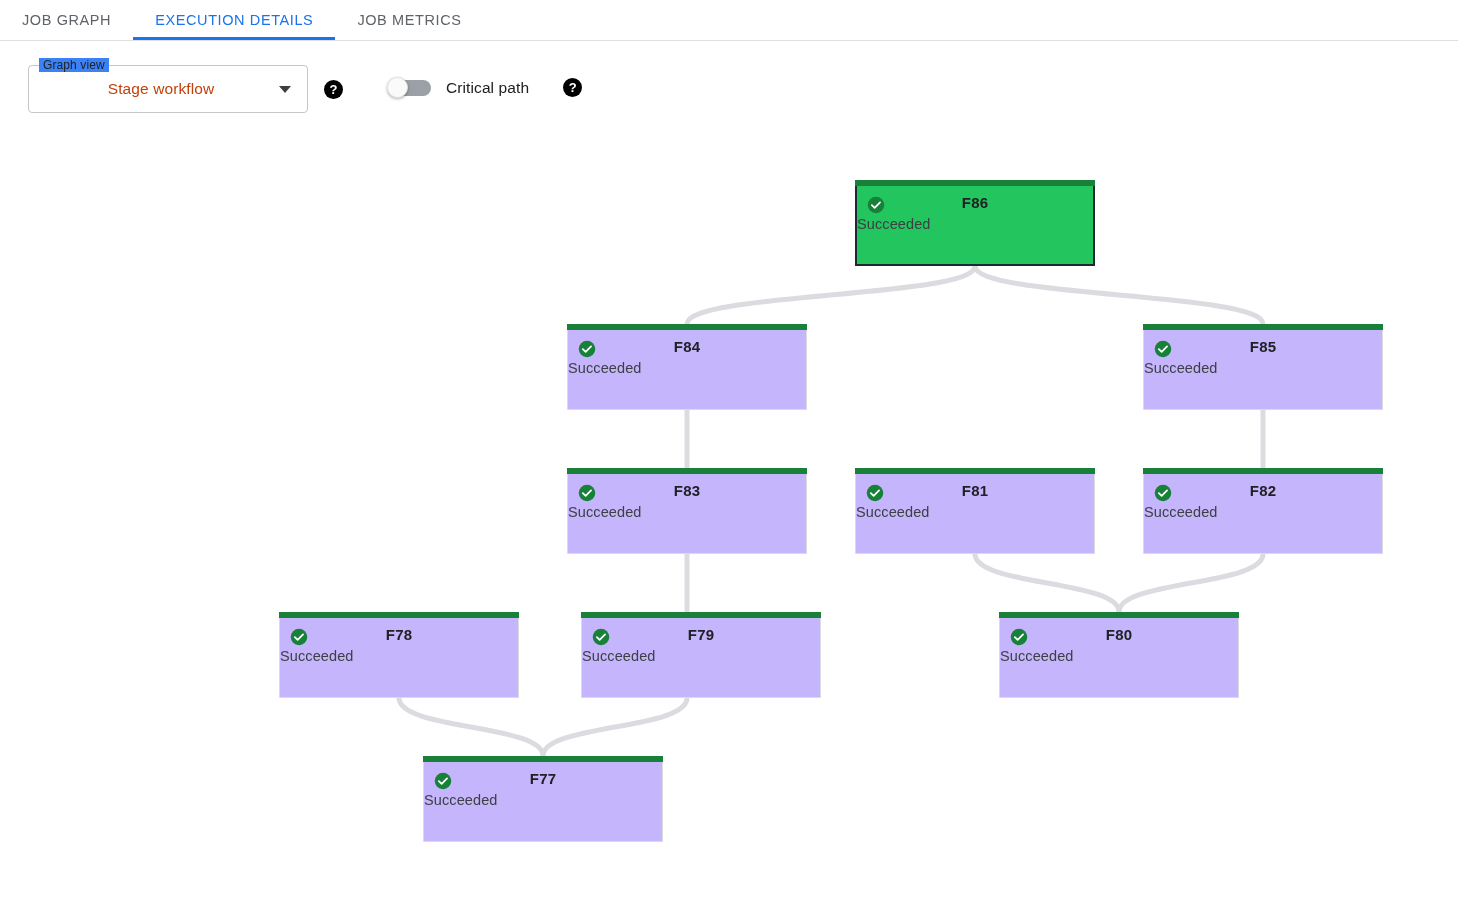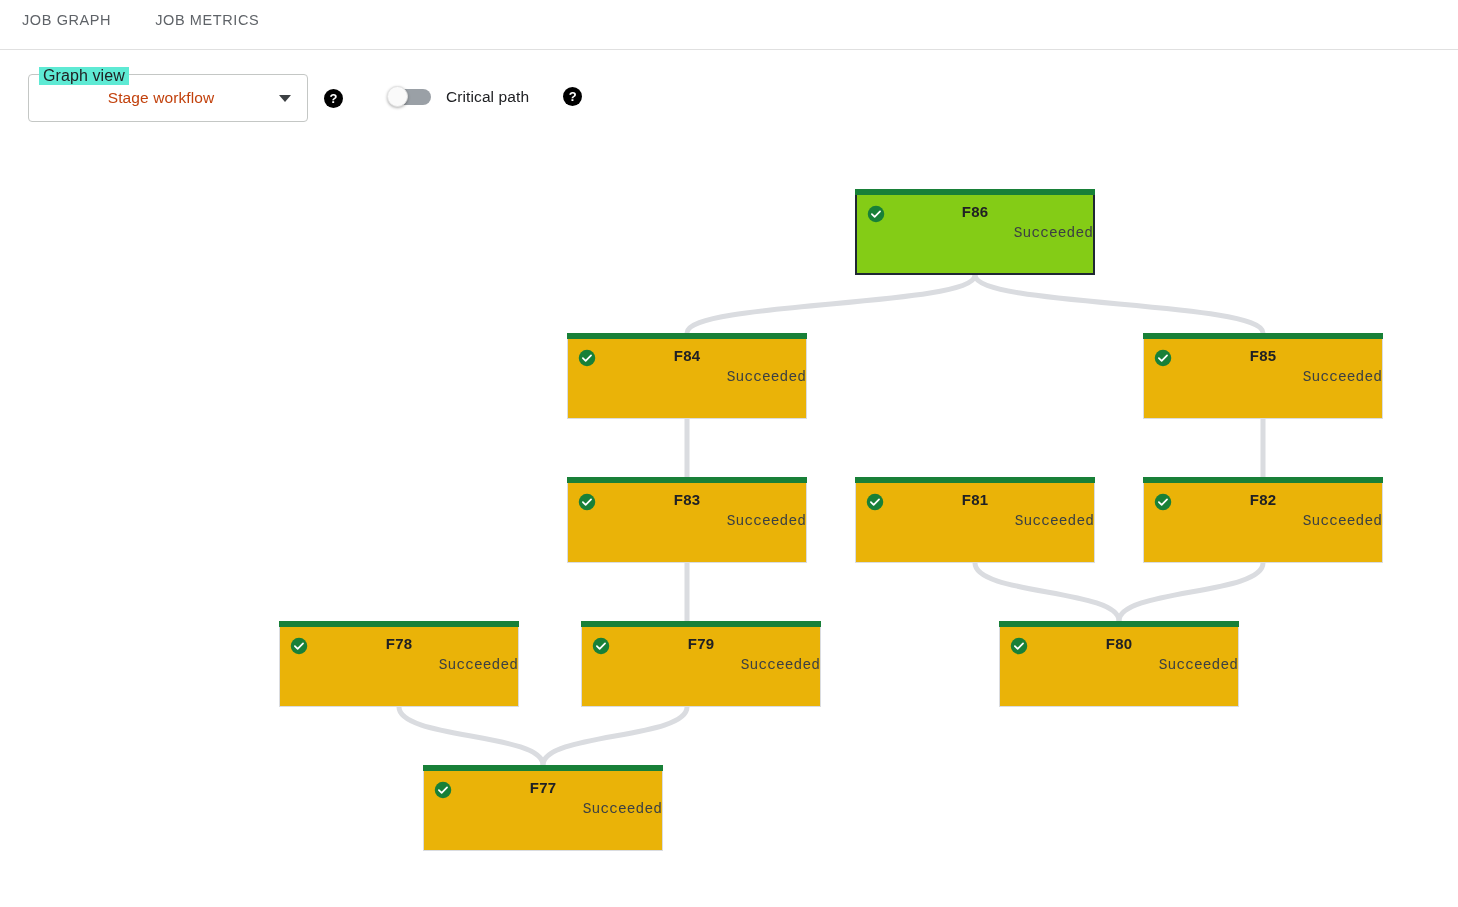--- a/index.html
+++ b/index.html
@@ -7,21 +7,21 @@
     margin: 0; padding: 0;
     width: 1458px; height: 907px;
     background: #ffffff;
     font-family: "Liberation Sans", sans-serif;
     overflow: hidden;
   }
 
   
   .tabbar {
     position: relative;
-    height: 50px;
+    height: 41px;
     border-bottom: 1px solid #e0e0e0;
     display: flex;
     align-items: flex-start;
     padding-left: 0;
   }
   .tab {
     position: relative;
     height: 40px;
     display: flex;
     align-items: center;
@@ -64,22 +64,22 @@
     padding: 0 14px;
     background: #fff;
     cursor: pointer;
     margin-top: 4px;
   }
   .select-legend {
     position: absolute;
     top: -8px;
     left: 10px;
     padding: 0 4px;
-    background: #5eead4;
-    font-size: 16px;
+    background: #3b82f6;
+    font-size: 12px;
     color: #202124;
     font-weight: 500;
     letter-spacing: 0.1px;
   }
   .select-value {
     font-size: 15.5px;
     color: #c2410c;
     flex: 1;
     letter-spacing: 0.1px;
     text-align: center;
@@ -156,33 +156,33 @@
   .edges {
     position: absolute;
     left: 0; top: 0;
     width: 1458px; height: 774px;
     pointer-events: none;
   }
   .node {
     position: absolute;
     width: 240px;
     height: 80px;
-    background: #eab308;
+    background: #c4b5fd;
     border: 1px solid #dadce0;
     border-top: none;
     cursor: pointer;
   }
   .node .topbar {
     position: absolute;
     left: -1px; right: -1px; top: -6px;
     height: 6px;
     background: #188038;
   }
   .node.selected {
-    background: #84cc16;
+    background: #22c55e;
     border: 2px solid #1f2733;
     border-top: none;
   }
   .node.selected .topbar {
     left: -2px; right: -2px; top: -6px;
     height: 6px;
   }
   .node .status-icon {
     position: absolute;
     left: 10px; top: 10px;
@@ -193,33 +193,33 @@
     left: 0; right: 0; top: 8px;
     text-align: center;
     font-size: 15px;
     font-weight: 700;
     color: #202124;
     letter-spacing: 0.2px;
   }
   .node .subtitle {
     position: absolute;
     left: 0; right: 0; top: 30px;
-    text-align: right;
+    text-align: left;
     font-size: 14.5px;
     font-weight: 400;
     color: #3c4043;
     letter-spacing: 0.1px;
-    font-family: Liberation Mono, monospace;
   }
 </style>
 </head>
 <body>
 
 <div class="tabbar">
   <button class="tab">JOB GRAPH</button>
+  <button class="tab active">EXECUTION DETAILS</button>
   <button class="tab">JOB METRICS</button>
 </div>
 
 <div class="toolbar">
 
   <div class="select-wrap">
     <span class="select-legend">Graph view</span>
     <span class="select-value">Stage workflow</span>
     <span class="caret"></span>
   </div>

